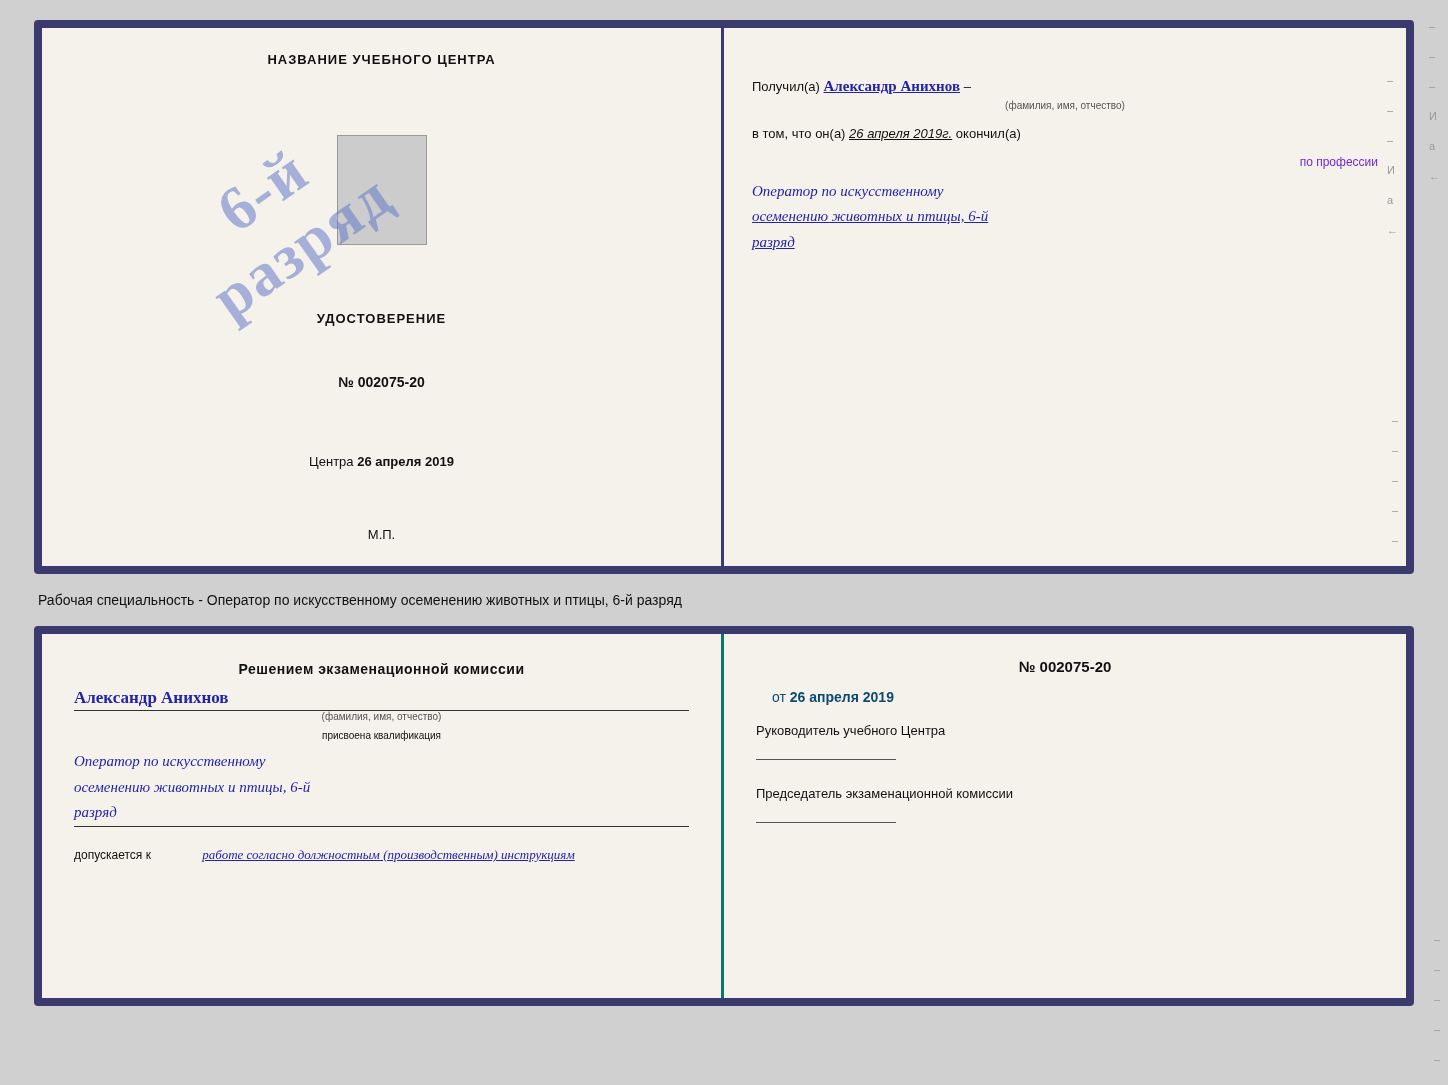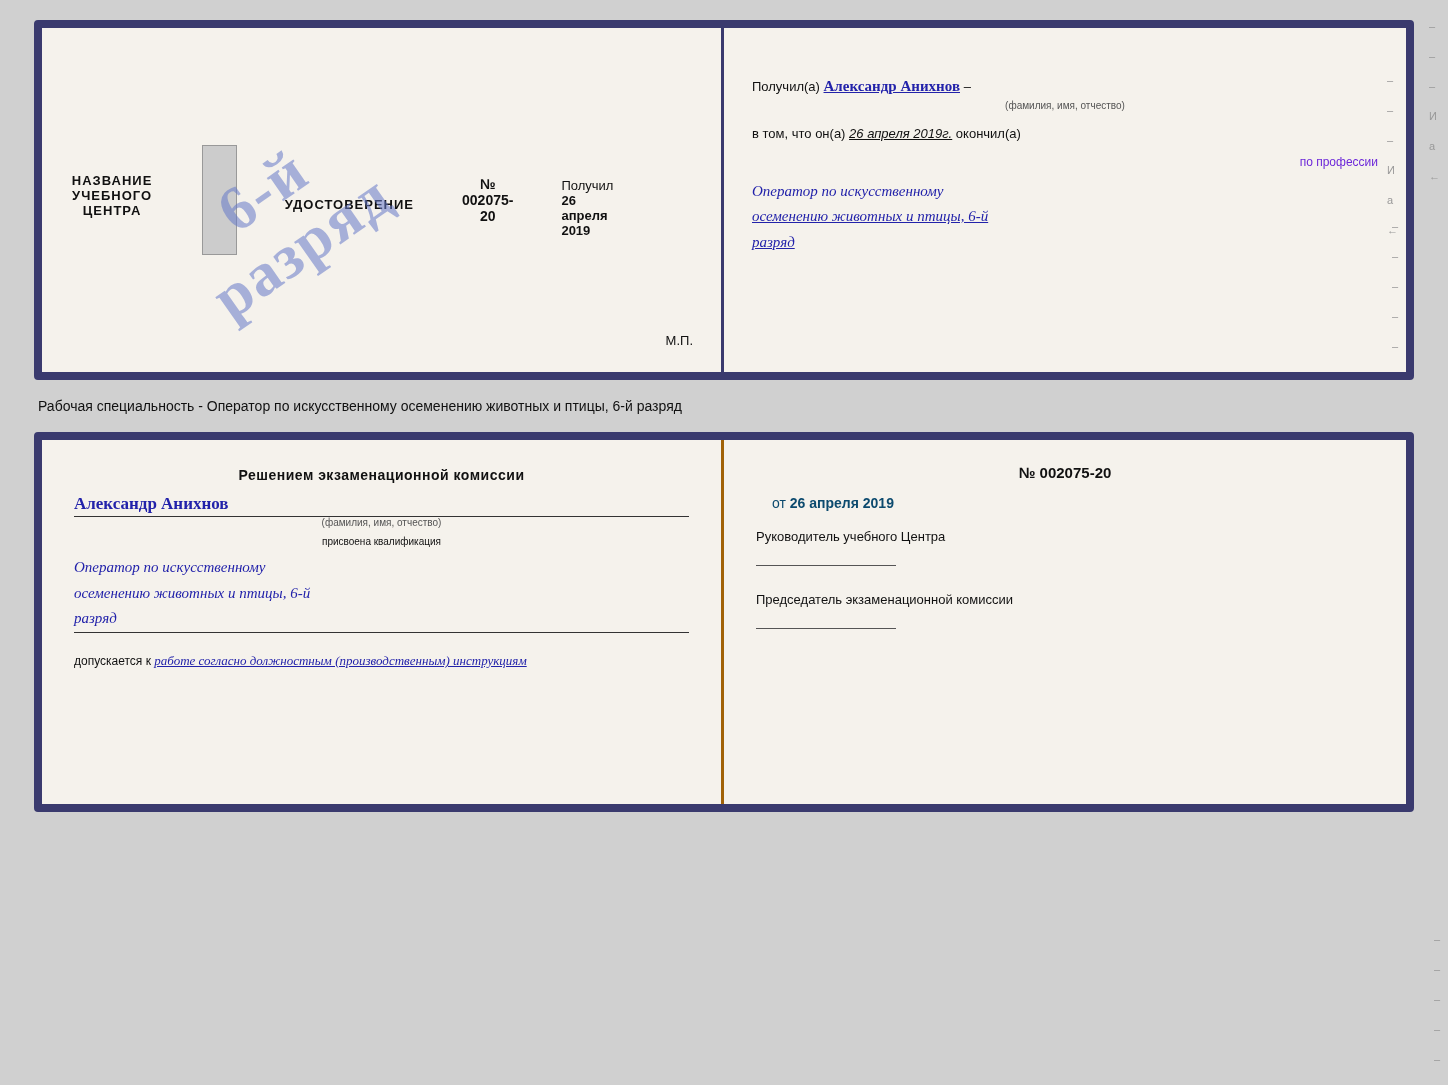--- a/index.html
+++ b/index.html
@@ -32,21 +32,21 @@
       min-height: 360px;
       position: relative;
       overflow: hidden;
     }
 
     .cert-left {
       width: 50%;
       border-right: 3px solid #3a3a6e;
       padding: 24px 28px;
       display: flex;
-      flex-direction: row;
+      flex-direction: column;
       align-items: center;
       position: relative;
       gap: 48px;
     }
 
     .cert-right {
       width: 50%;
       padding: 20px 28px;
       display: flex;
       flex-direction: column;
@@ -183,21 +183,21 @@
     .qual-spread {
       display: flex;
       background: #f5f2ec;
       border: 8px solid #3a3a6e;
       border-radius: 4px;
       min-height: 380px;
     }
 
     .qual-left {
       width: 50%;
-      border-right: 3px solid #a16207;
+      border-right: 3px solid #0f766e;
       padding: 24px 32px;
       display: flex;
       flex-direction: column;
       gap: 8px;
     }
 
     .qual-right {
       width: 50%;
       padding: 24px 32px;
       display: flex;
@@ -325,21 +325,21 @@
 
     <div class="cert-left">
       <div class="cert-title-center">НАЗВАНИЕ УЧЕБНОГО ЦЕНТРА</div>
 
       <div class="photo-placeholder"></div>
 
       <div class="cert-label">УДОСТОВЕРЕНИЕ</div>
       <div class="cert-number">№ 002075-20</div>
 
       <div class="cert-issued">
-        <span>Получил</span>
+        <span>Центра</span>
         <span style="font-weight:bold;">26 апреля 2019</span>
       </div>
 
       <div class="mp-label">М.П.</div>
 
       <div class="stamp-overlay">
         <div style="display:flex;flex-direction:column;align-items:center;">
           <span class="stamp-text">6-й</span>
           <span class="stamp-text">разряд</span>
         </div>
@@ -405,21 +405,21 @@
       <div class="qual-label">присвоена квалификация</div>
 
       <div class="qual-profession">
         <div>Оператор по искусственному</div>
         <div>осеменению животных и птицы, 6-й</div>
         <div>разряд</div>
       </div>
 
       <div class="qual-allowed">
         <span>допускается к</span>
-        <span class="italic-hand" style="font-family:'Segoe Script',cursive;font-style:italic;text-decoration:underline;color:#2222aa;font-size:13px;">работе согласно должностным (производственным) инструкциям</span>
+        <span class="italic-hand" style="font-family:'Segoe Script',cursive;font-style:italic;text-decoration:underline;color:#2222aa;font-size:13px;margin-left:48px;">работе согласно должностным (производственным) инструкциям</span>
       </div>
     </div>
 
     <div class="qual-right">
 
 
       <div class="right-number">№  002075-20</div>
 
       <div class="right-date">
         <span>от</span>

